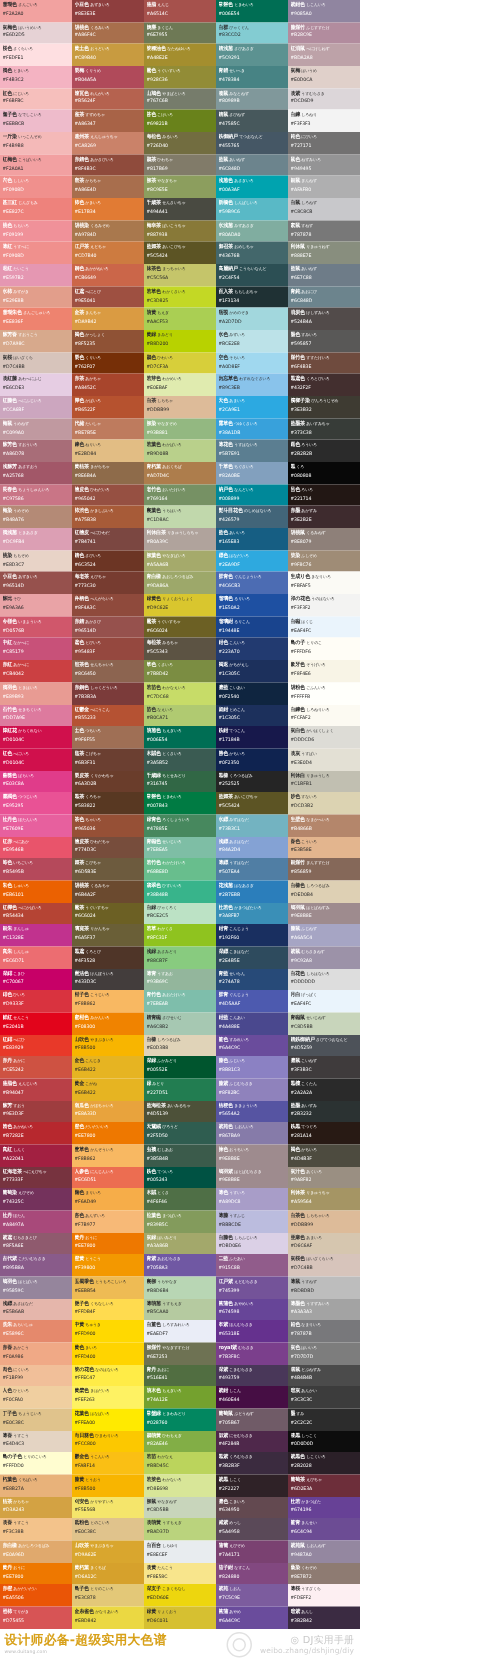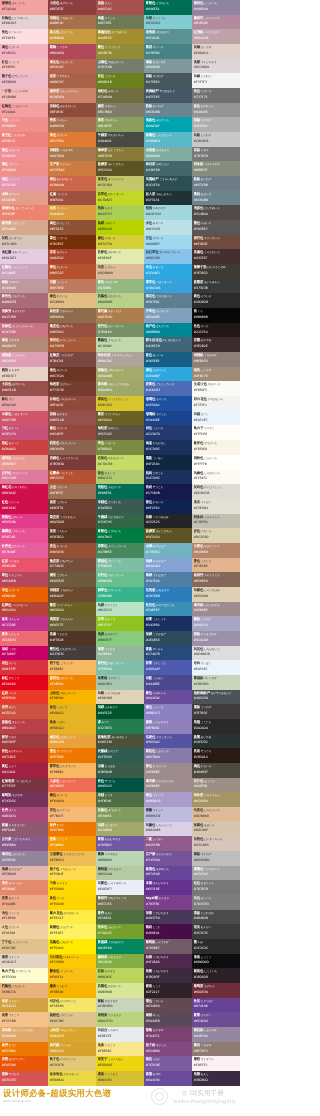--- a/index.html
+++ b/index.html
@@ -58,21 +58,21 @@
   #footer-title{
     position:absolute;left:3px;top:2px;
     font-size:8.5px;font-weight:bold;color:#d8a11a;
     letter-spacing:0.2px;white-space:nowrap;
   }
   #footer-sub{
     position:absolute;left:3px;top:13.5px;
     font-size:3px;color:#b9b9b9;letter-spacing:0.1px;white-space:nowrap;
   }
   #wm-brand{
-    position:absolute;right:16px;top:3.5px;
+    position:absolute;right:4px;top:3.5px;
     font-size:6.5px;color:#c9c9c9;white-space:nowrap;letter-spacing:0.2px;
   }
   #wm-url{
     position:absolute;right:4px;top:12px;
     font-size:5px;color:#cfcfcf;white-space:nowrap;letter-spacing:0.1px;
   }
   #wm-ring{
     position:absolute;right:72px;top:2px;
     width:15px;height:15px;border-radius:50%;
     border:1.2px solid #dcdcdc;opacity:.85;

